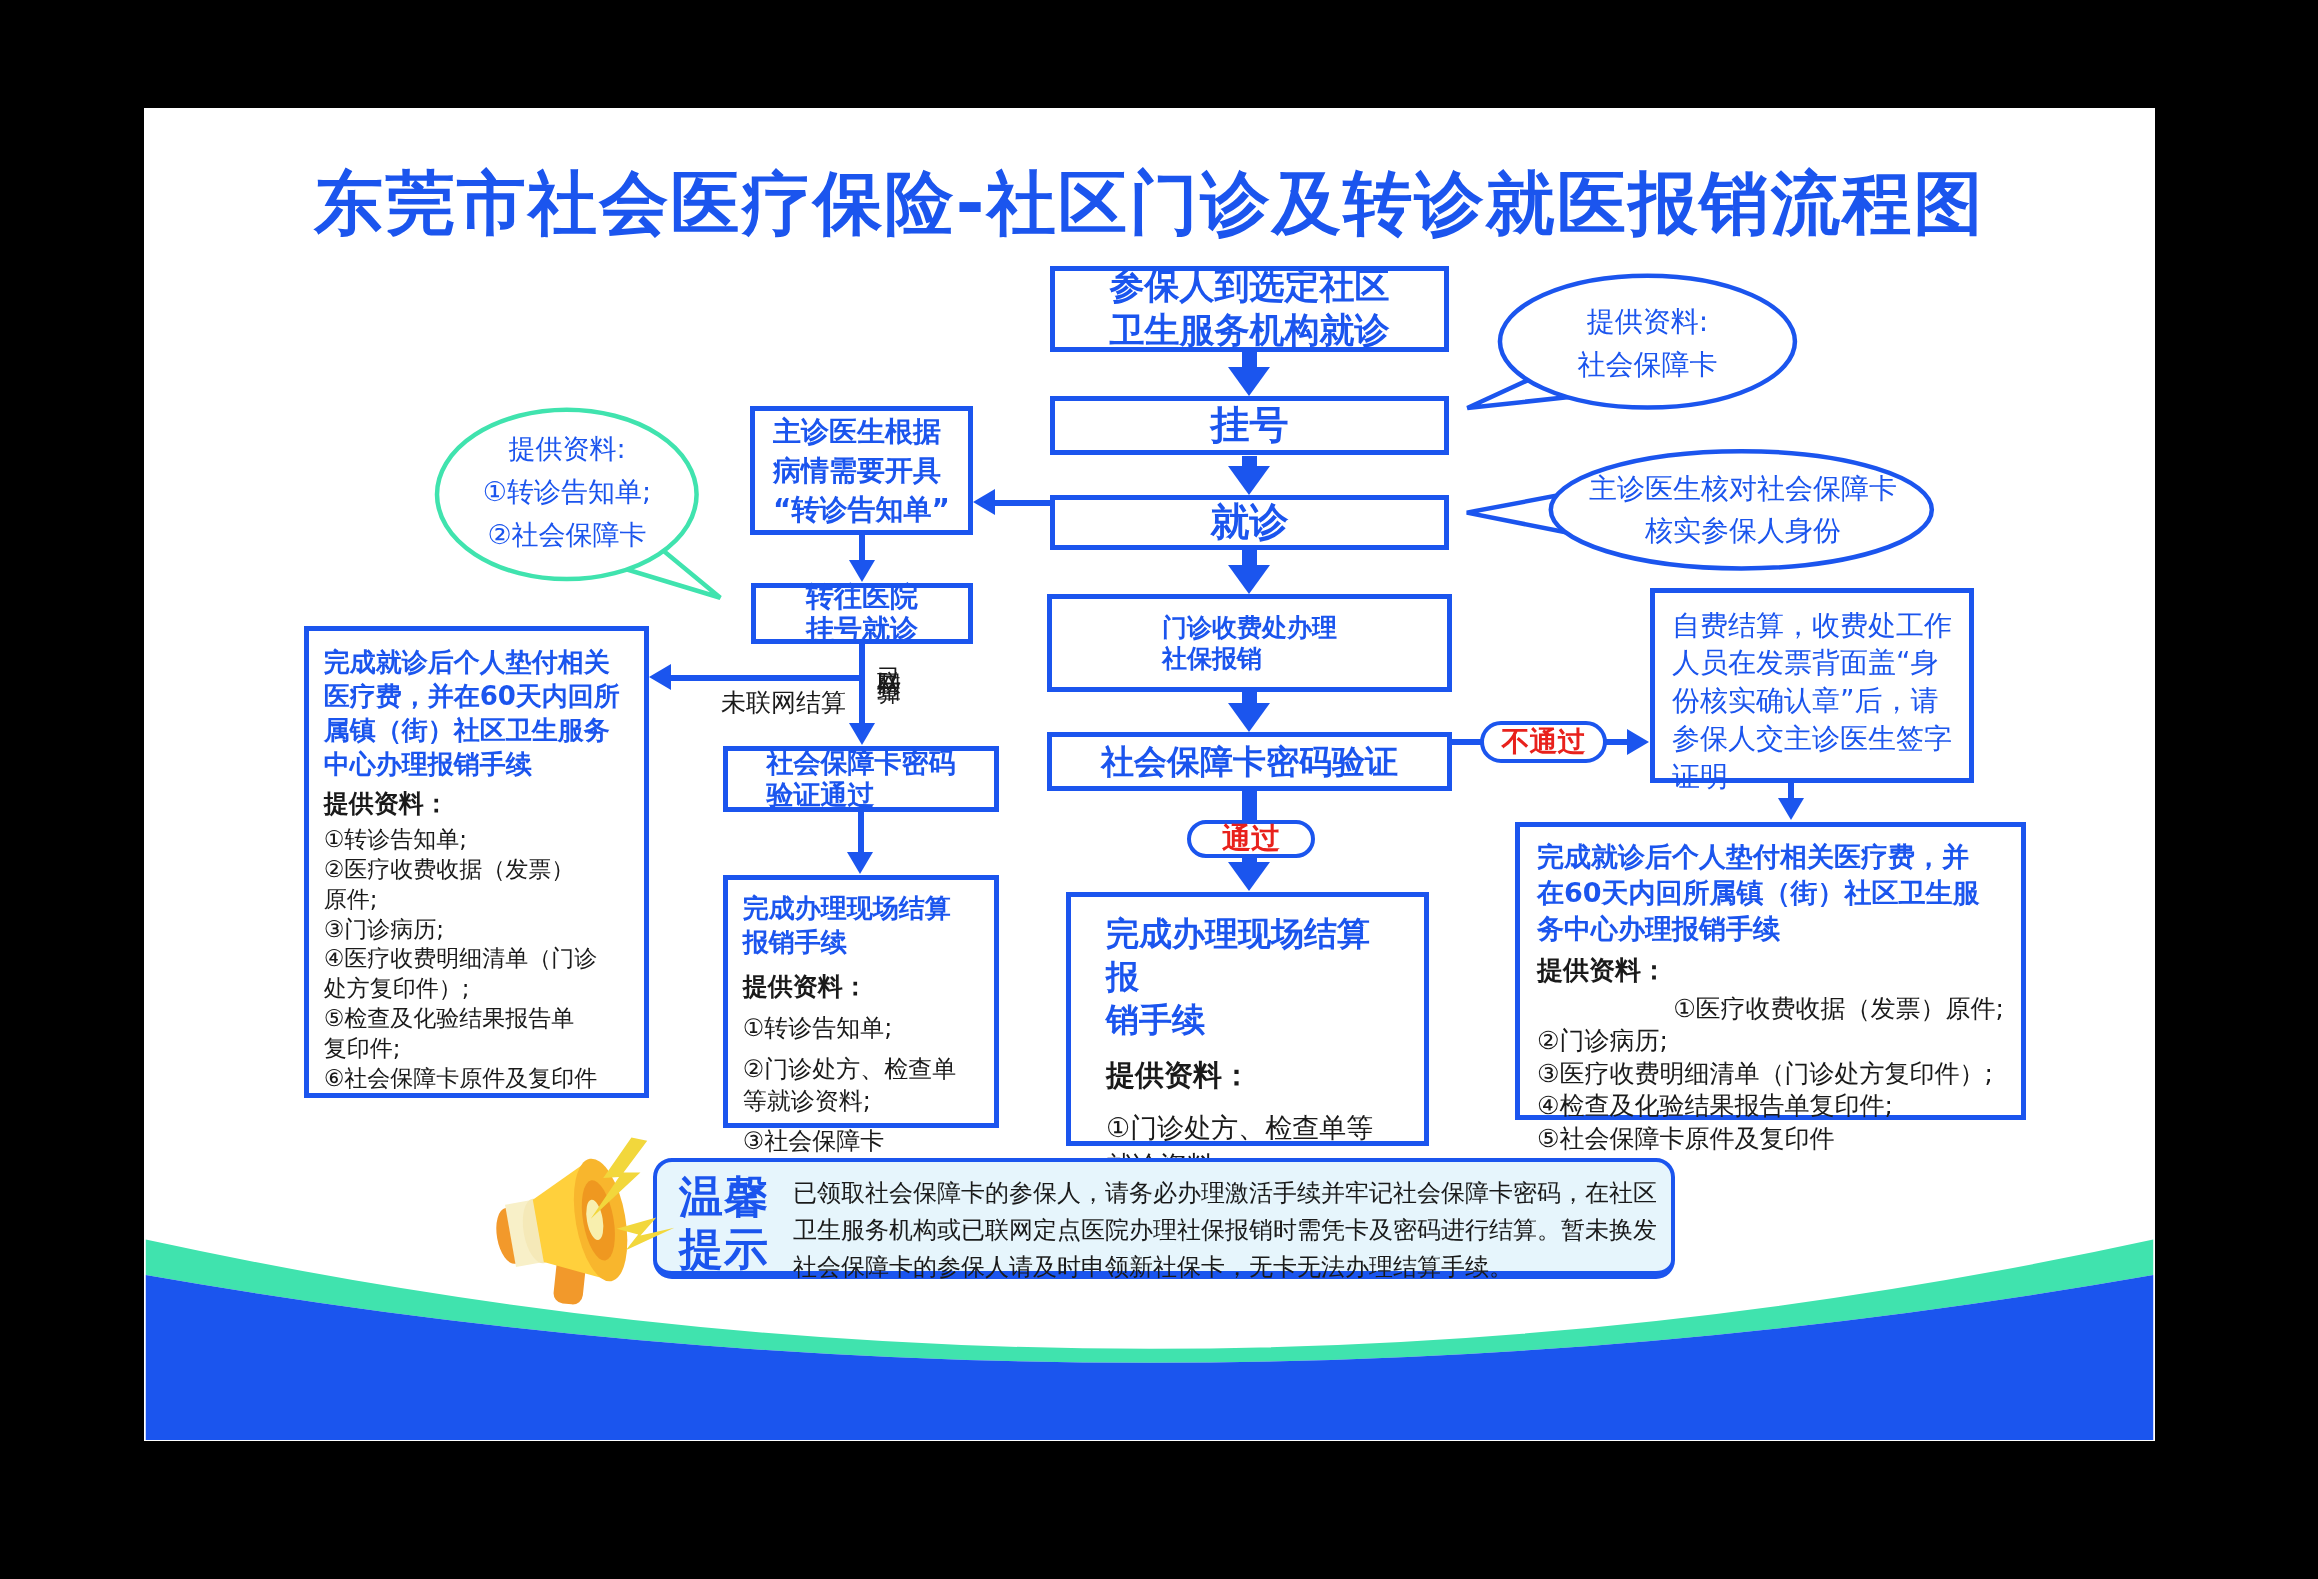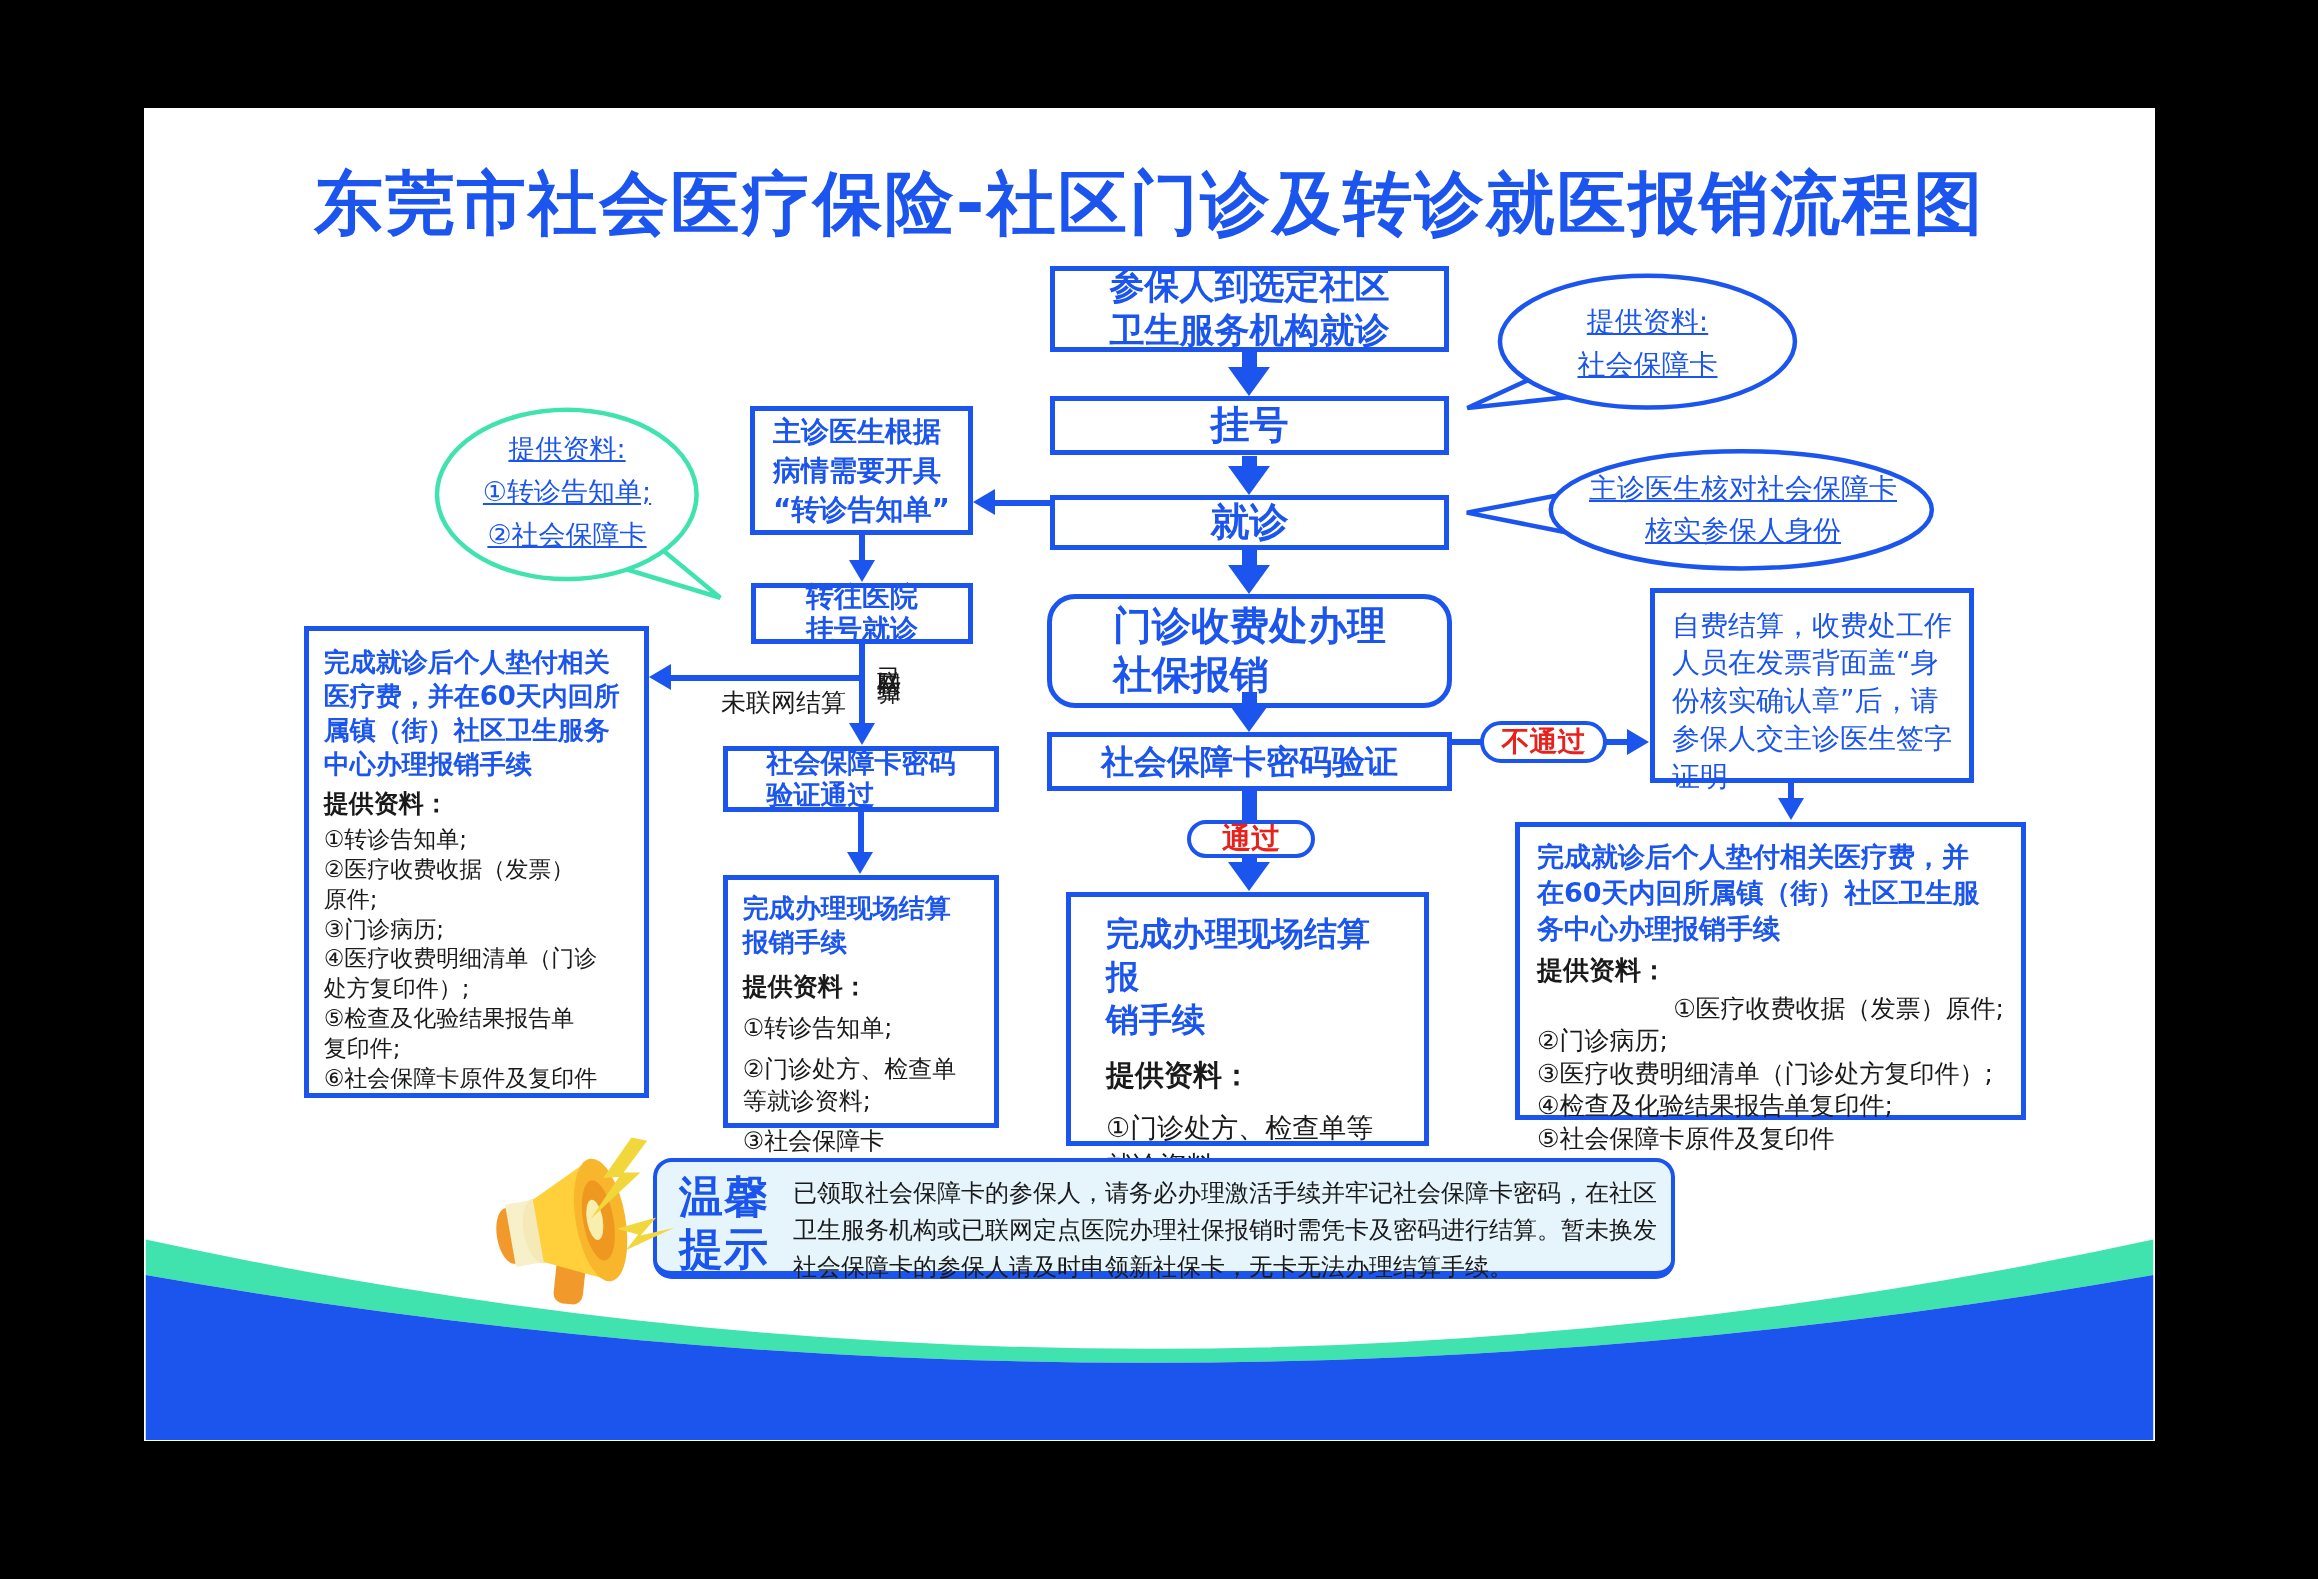--- a/index.html
+++ b/index.html
@@ -32,21 +32,21 @@
   .shaft{position:absolute;background:var(--blue);}
   .head{position:absolute;width:0;height:0;}
   .head.down-big{border-left:21.4px solid transparent;border-right:21.4px solid transparent;border-top:29px solid var(--blue);}
   .head.down-small{border-left:13.5px solid transparent;border-right:13.5px solid transparent;border-top:22.6px solid var(--blue);}
   .head.left-small{border-top:13.5px solid transparent;border-bottom:13.5px solid transparent;border-right:22.6px solid var(--blue);}
   .head.right-small{border-top:13.5px solid transparent;border-bottom:13.5px solid transparent;border-left:22.6px solid var(--blue);}
 
   .pill{position:absolute;background:#fff;border:4.5px solid var(--blue);border-radius:34px;
     display:flex;align-items:center;justify-content:center;color:var(--red);font-weight:bold;}
 
-  .bubble-text{position:absolute;color:var(--blue);text-align:center;font-weight:500;text-decoration:underline;}
+  .bubble-text{position:absolute;color:var(--blue);text-align:center;font-weight:500;}
 
   .flow-label{position:absolute;color:var(--ink);}
   .v-text{writing-mode:vertical-rl;text-orientation:upright;letter-spacing:3.4px;}
 
   .notice-box{position:absolute;left:509px;top:1050px;width:1022px;height:121px;
     background:var(--warn-bg);border:4.5px solid var(--blue);border-bottom-width:8px;border-radius:19px;}
   .notice-label{position:absolute;left:535px;top:1063px;width:102px;font-size:44px;line-height:1.18;
     font-weight:bold;color:var(--blue);letter-spacing:1.1px;}
   .notice-text{position:absolute;left:649px;top:1067px;width:869px;font-size:24px;line-height:1.55;color:var(--ink);}
 </style>
@@ -82,21 +82,21 @@
       <ellipse cx="269" cy="169" rx="230" ry="150" fill="#fff" stroke="#40e3ae" stroke-width="8"></ellipse>
     </svg>
     <div class="bubble-text pre" style="left:316px;top:319px;width:214px;font-size:27px;line-height:1.6;">提供资料:
 ①转诊告知单;
 ②社会保障卡</div>
 
     <div class="fbox pre" style="left:906px;top:158px;width:399px;height:86px;font-size:35px;">参保人到选定社区
 卫生服务机构就诊</div>
     <div class="fbox" style="left:906px;top:288px;width:399px;height:59px;font-size:39px;">挂号</div>
     <div class="fbox" style="left:906px;top:387px;width:399px;height:55px;font-size:39px;">就诊</div>
-    <div class="fbox pre" style="left:903px;top:486px;width:405px;height:114px;font-size:39px;border-radius:28px;">门诊收费处办理
+    <div class="fbox pre" style="left:903px;top:486px;width:405px;height:98px;font-size:25px;">门诊收费处办理
 社保报销</div>
     <div class="fbox" style="left:903px;top:624px;width:405px;height:59px;font-size:33px;">社会保障卡密码验证</div>
 
     <div class="fbox pre" style="left:606px;top:298px;width:223px;height:129px;font-size:28px;font-weight:600;line-height:1.4;">主诊医生根据
 病情需要开具
 “转诊告知单”</div>
     <div class="fbox pre" style="left:607px;top:475px;width:222px;height:61px;font-size:28px;font-weight:600;line-height:1.15;">转往医院
 挂号就诊</div>
     <div class="fbox pre" style="left:579px;top:638px;width:276px;height:66px;font-size:27px;font-weight:600;line-height:1.2;">社会保障卡密码
 验证通过</div>

